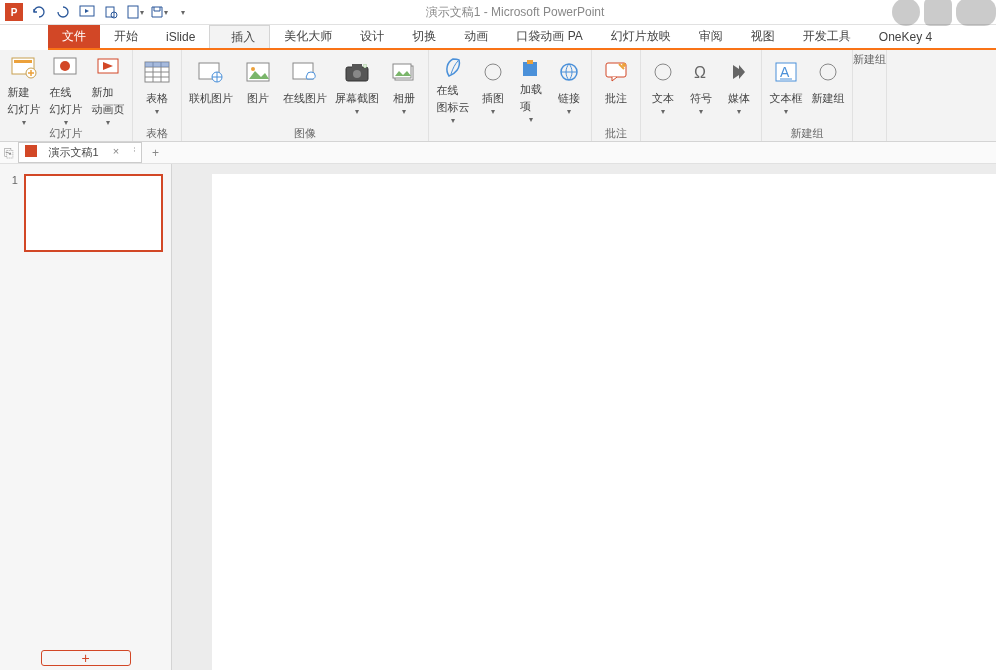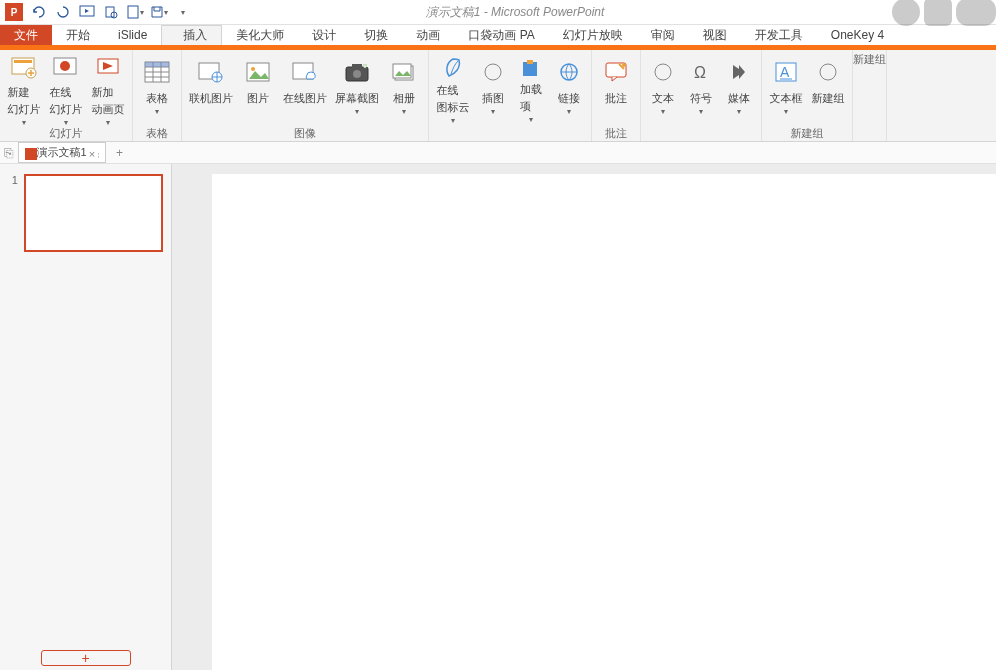--- a/index.html
+++ b/index.html
@@ -2,41 +2,41 @@
 <html><head>
 <meta charset="utf-8">
 <style>
 * { margin: 0; padding: 0; box-sizing: border-box; font-family: "Microsoft YaHei", "Segoe UI", sans-serif; }
 body { width: 996px; height: 670px; background: #fff; overflow: hidden; font-size: 12px; color: #444; }
 
 .titlebar { height: 25px; background: #fff; display: flex; align-items: center; border-bottom: 1px solid #e1e1e1; }
 .app-icon { width: 18px; height: 18px; background: #d24726; margin: 0 5px; display: flex; align-items: center; justify-content: center; color: #fff; font-size: 10px; font-weight: bold; }
 .qat { display: flex; align-items: center; gap: 2px; }
 .qat-btn { width: 22px; height: 22px; display: flex; align-items: center; justify-content: center; cursor: pointer; color: #2a579a; }
-.title-center { flex: 1; text-align: center; color: #888; font-size: 12px; font-style: italic; }
+.title-center { flex: 1; text-align: center; color: #888; font-size: 12px; }
 .title-decor { width: 160px; display: flex; align-items: center; justify-content: flex-end; gap: 4px; opacity: 0.3; }
 .decor-shape { width: 28px; height: 28px; background: #555; border-radius: 6px; }
 
-.tabs { height: 25px; background: #fff; display: flex; align-items: stretch; border-bottom: 5px solid #f97316; }
+.tabs { height: 25px; background: #fff; display: flex; align-items: stretch; border-bottom: 2px solid #f97316; margin-left: 48px; }
 .tab { padding: 0 14px; display: flex; align-items: center; cursor: pointer; font-size: 12px; color: #444; }
 .tab.file { background: #d24726; color: #fff; }
 .tab.active { background: #f3f3f3; border: 1px solid #d4d4d4; border-bottom: none; padding-left: 21px; }
 
 .ribbon { height: 92px; background: #f3f3f3; border-bottom: 1px solid #d4d4d4; display: flex; }
 .group { display: flex; flex-direction: column; border-right: 1px solid #e1e1e1; }
 .group-body { flex: 1; display: flex; align-items: flex-start; padding: 4px 4px 0; gap: 2px; }
 .group-label { text-align: center; font-size: 11px; color: #666; padding: 2px 0 3px; }
 .rbtn { display: flex; flex-direction: column; align-items: center; justify-content: flex-start; width: 40px; height: 70px; cursor: pointer; padding-top: 2px; }
 .rbtn-icon { width: 32px; height: 32px; display: flex; align-items: center; justify-content: center; font-size: 22px; margin-bottom: 2px; }
 .rbtn-label { font-size: 11px; text-align: left; line-height: 17px; color: #444; }
 .dd { font-size: 8px; color: #666; }
 .narrow { width: 36px; }
 
 .doc-tabs { height: 22px; background: #fafafa; border-bottom: 1px solid #e1e1e1; display: flex; align-items: center; padding-left: 4px; gap: 4px; }
-.doc-tab { display: flex; align-items: flex-end; gap: 0; padding: 2px 6px; font-size: 11px; border: 1px solid #ccc; background: #fff; }
+.doc-tab { display: flex; align-items: flex-start; gap: 12px; padding: 2px 6px; font-size: 11px; border: 1px solid #ccc; background: #fff; }
 .doc-icon { width: 12px; height: 12px; background: #d24726; }
 .close-x { color: #888; cursor: pointer; padding: 0 2px; }
 .add-tab { width: 18px; height: 18px; display: flex; align-items: center; justify-content: center; color: #888; cursor: pointer; }
 
 .workspace { display: flex; height: calc(670px - 25px - 25px - 92px - 22px); }
 .thumb-panel { width: 172px; background: #f6f6f6; border-right: 1px solid #d4d4d4; padding: 10px 8px; overflow: hidden; position: relative; }
 .thumb-row { display: flex; gap: 6px; margin-bottom: 14px; }
 .thumb-num { font-size: 11px; color: #666; width: 10px; text-align: right; }
 .thumb { width: 140px; height: 78px; background: #fff; border: 2px solid #d24726; }
 .add-slide { position: absolute; bottom: 4px; left: 50%; transform: translateX(-50%); width: 90px; height: 16px; border: 1px solid #d24726; border-radius: 3px; display: flex; align-items: center; justify-content: center; color: #d24726; font-size: 14px; cursor: pointer; }

